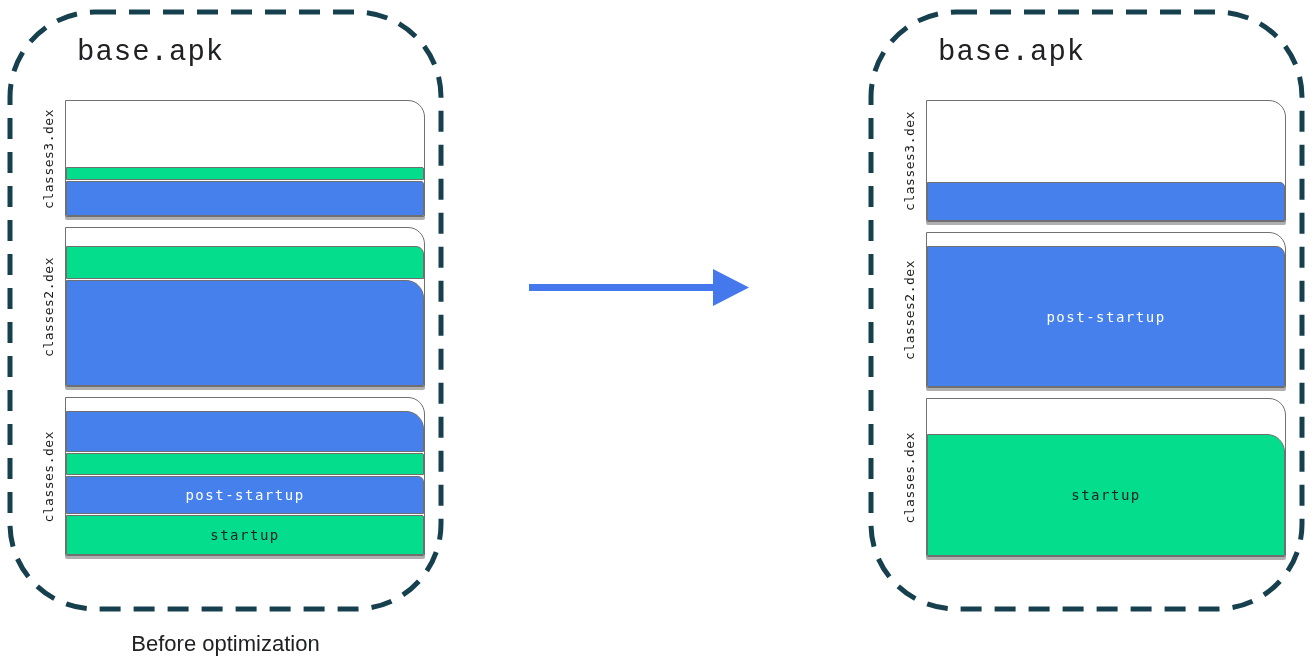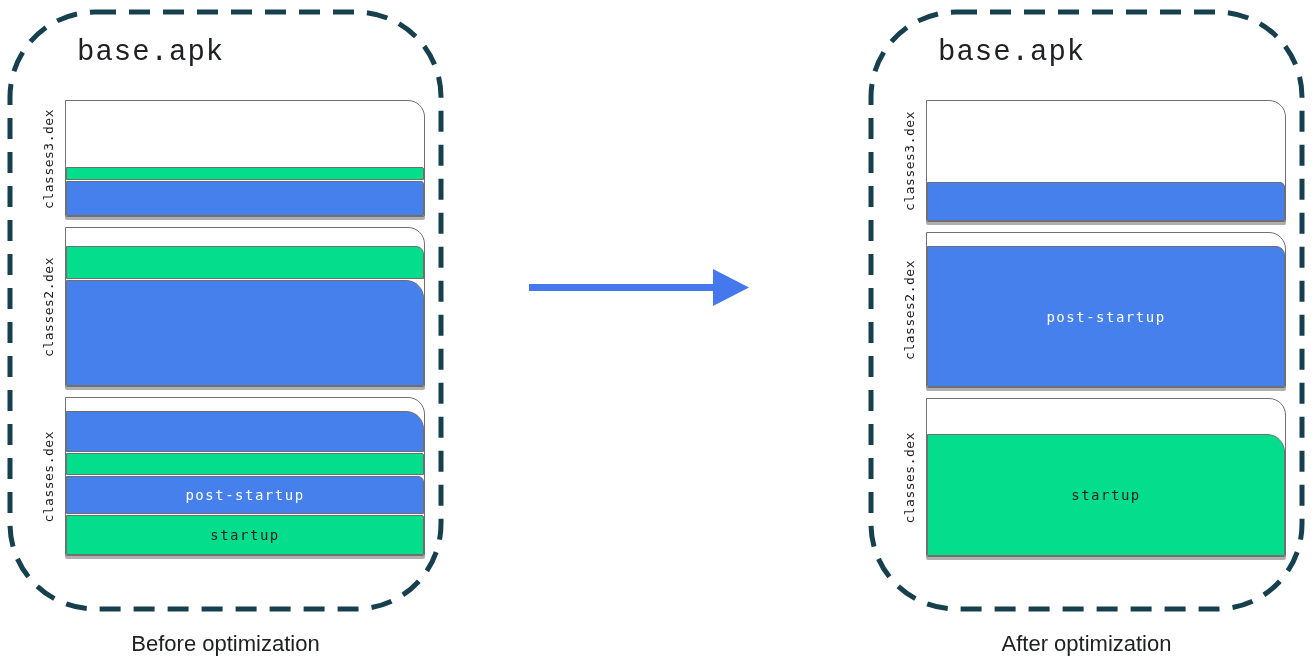--- a/index.html
+++ b/index.html
@@ -125,21 +125,20 @@
           <div class="dex-label">
             <span>classes.dex</span>
           </div>
           <div class="page">
             <div class="bar" style="height: 122px; background: rgb(4, 222, 140); border-top-right-radius: 18px;">
               <span class="bar-text" style="color: rgb(32, 33, 36);">startup</span>
             </div>
           </div>
         </div>
       </div>
-      <div class="caption">After optimization</div>
     </div>
   </div>
 
 <div class="arrow-wrap">
   <svg width="230" height="48" viewBox="0 0 230 48">
     <rect id="arrow-line" x="4" y="20" width="188" height="7" fill="#4478EC"></rect>
     <polygon id="arrow-head" points="188,5 224,23.5 188,42" fill="#4478EC"></polygon>
   </svg>
 </div>
 

